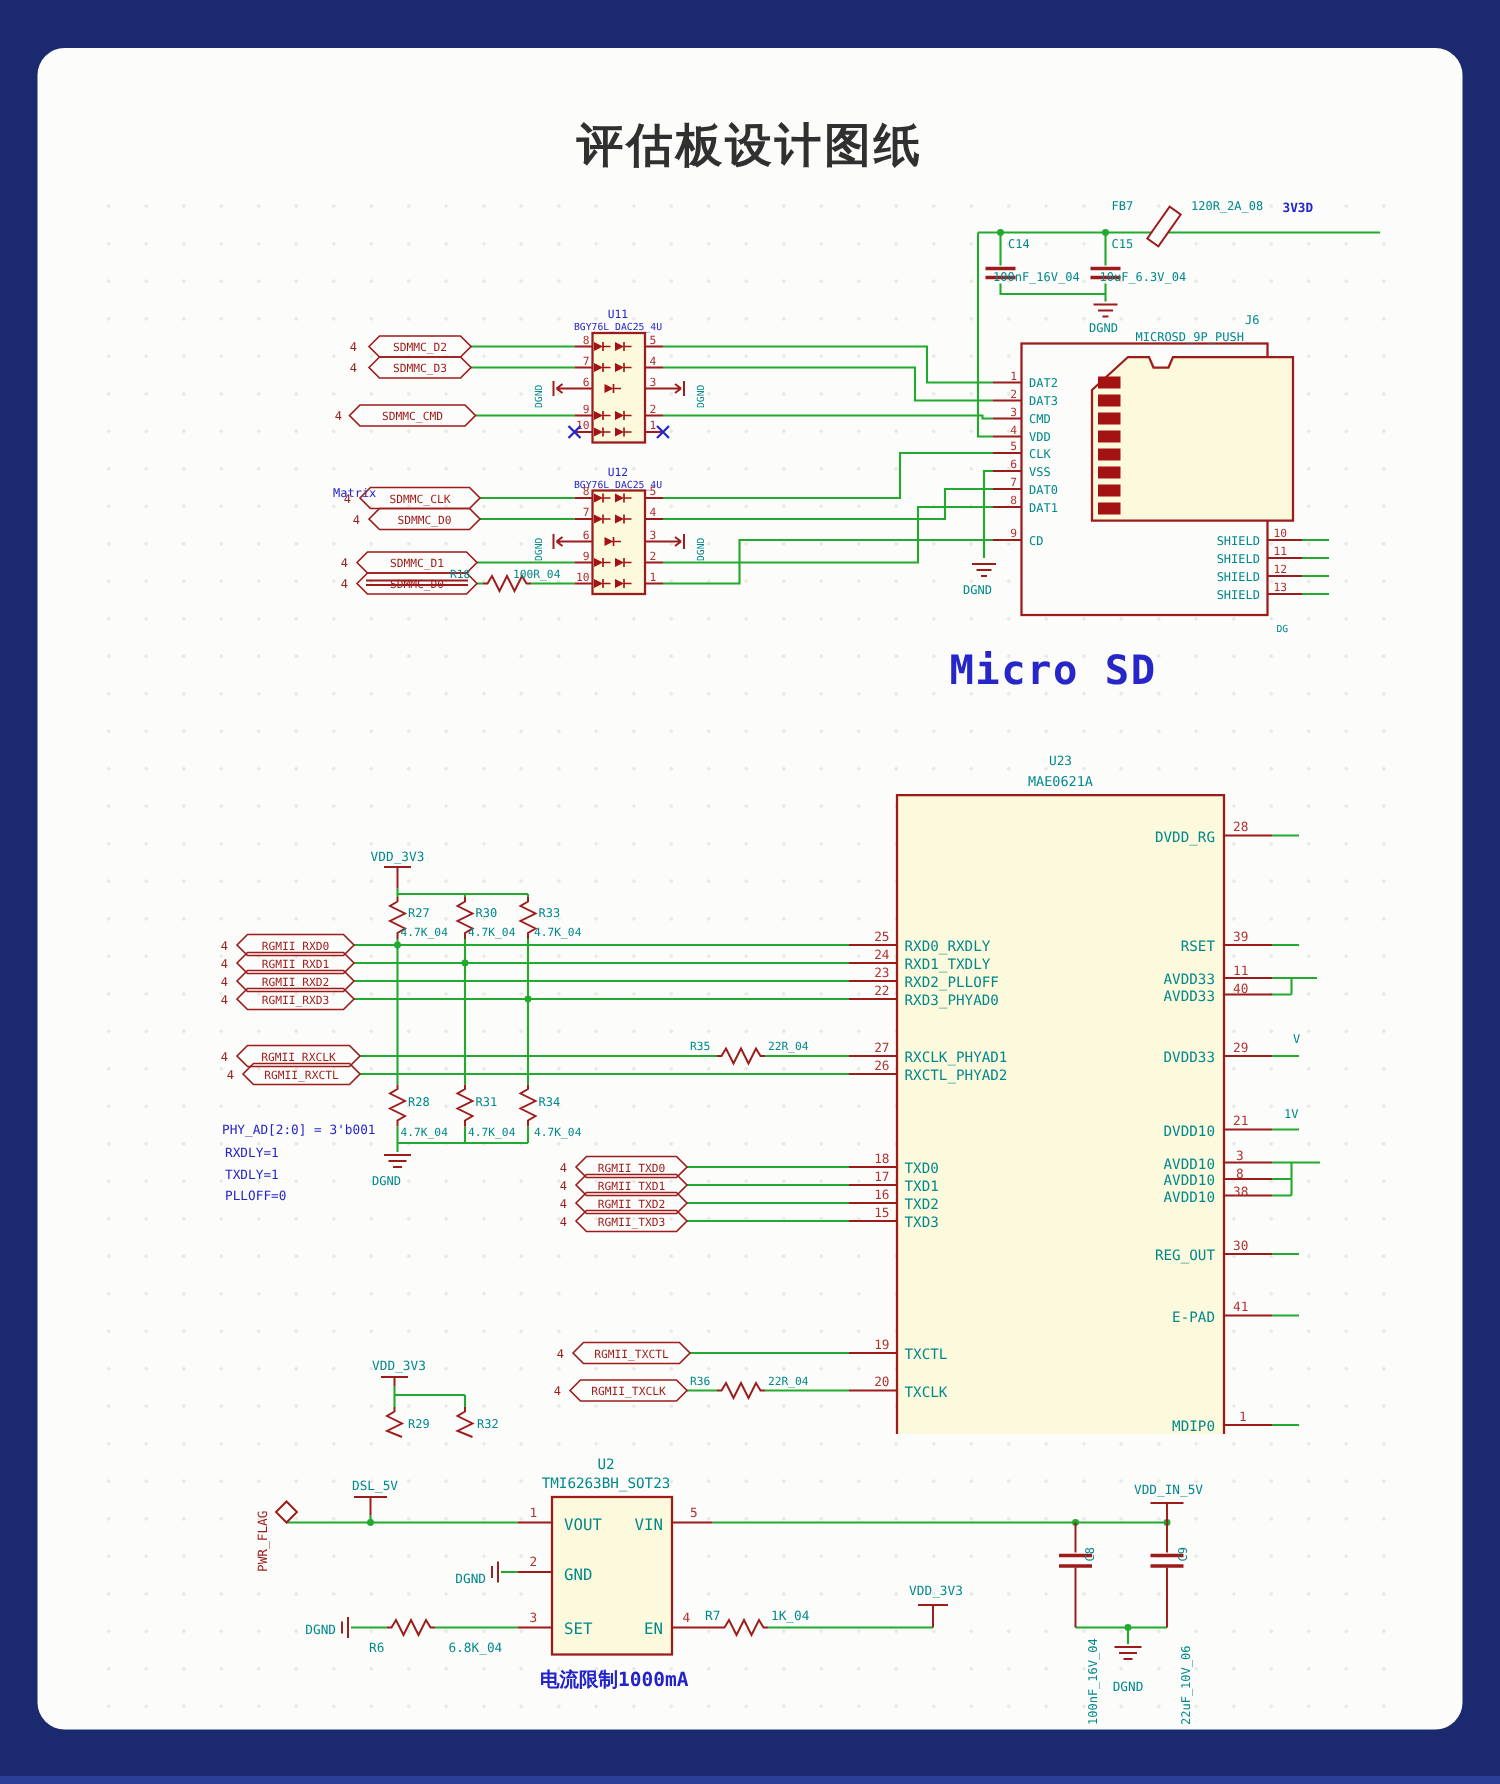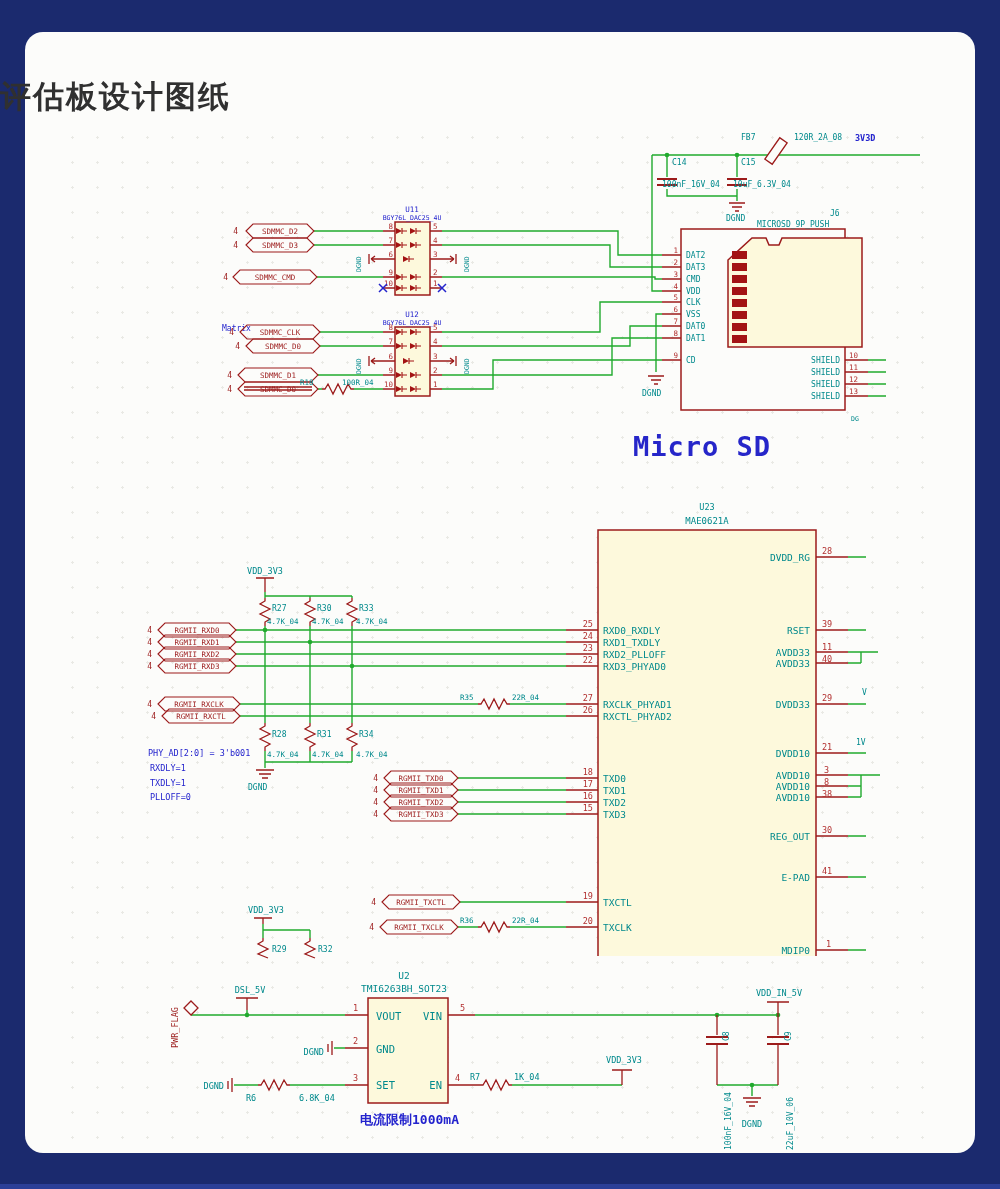--- a/index.html
+++ b/index.html
@@ -1,18 +1,18 @@
 <!DOCTYPE html>
 <html><head>
 <meta charset="utf-8">
 <style>
   html,body{margin:0;padding:0;}
   body{width:1000px;height:1189px;position:relative;background:#1b2a6e;font-family:"Liberation Sans",sans-serif;overflow:hidden;}
   .card{position:absolute;left:25px;top:32px;width:950px;height:1121px;background:#fcfcfa;border-radius:18px;}
-  .page-title{position:absolute;left:0;top:76px;width:100%;font-size:31px;font-weight:bold;color:#303030;letter-spacing:2px;font-family:"Liberation Sans",sans-serif;}
+  .page-title{position:absolute;left:0;top:76px;width:100%;text-align:center;font-size:31px;font-weight:bold;color:#303030;letter-spacing:2px;font-family:"Liberation Sans",sans-serif;}
   .grid{position:absolute;left:60px;top:125px;width:880px;height:1025px;
         background-image:radial-gradient(circle,#d9d9d2 1px,transparent 1.3px);
         background-size:25px 25px;opacity:.55;}
   .footer-strip{position:absolute;left:0;bottom:0;width:100%;height:5px;background:#2c3f97;}
   svg{position:absolute;left:0;top:0;}
   .t{font-family:"DejaVu Sans Mono",monospace;}
   .teal{fill:#00898c;}
   .red{fill:#9c1b1b;}
   .blue{fill:#2323cd;}
   .pn{fill:#b23030;}

